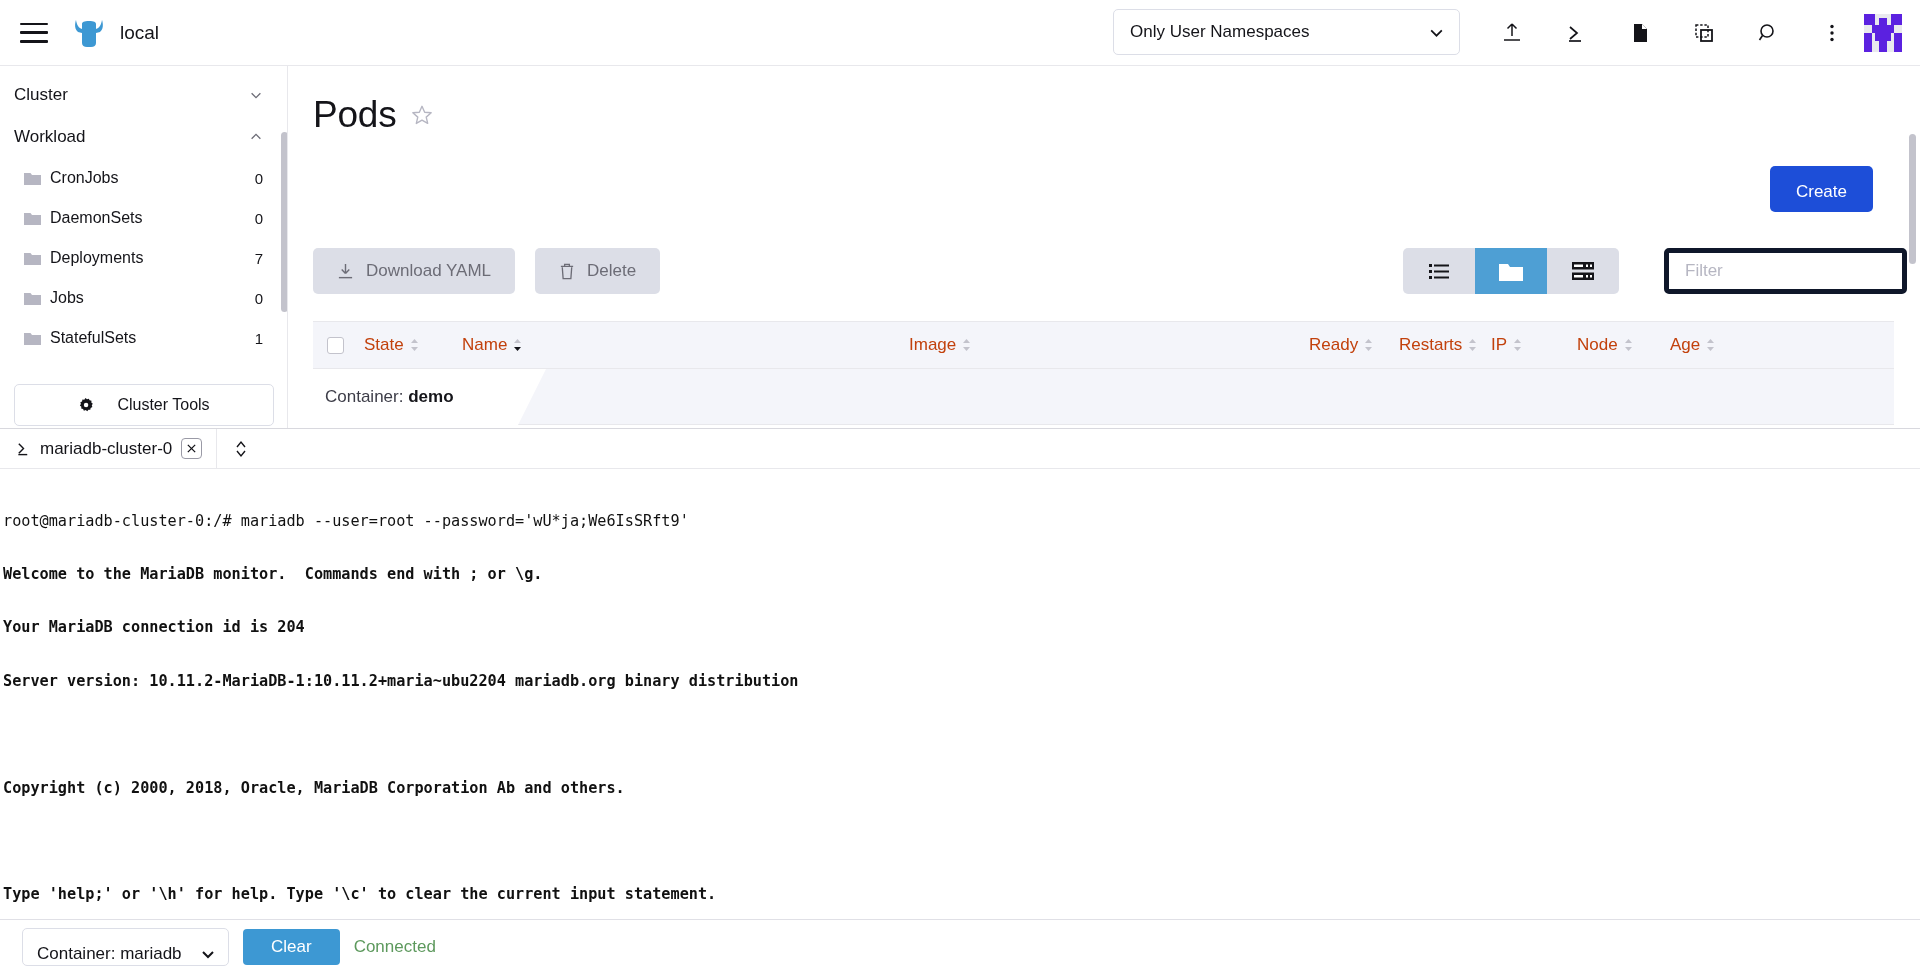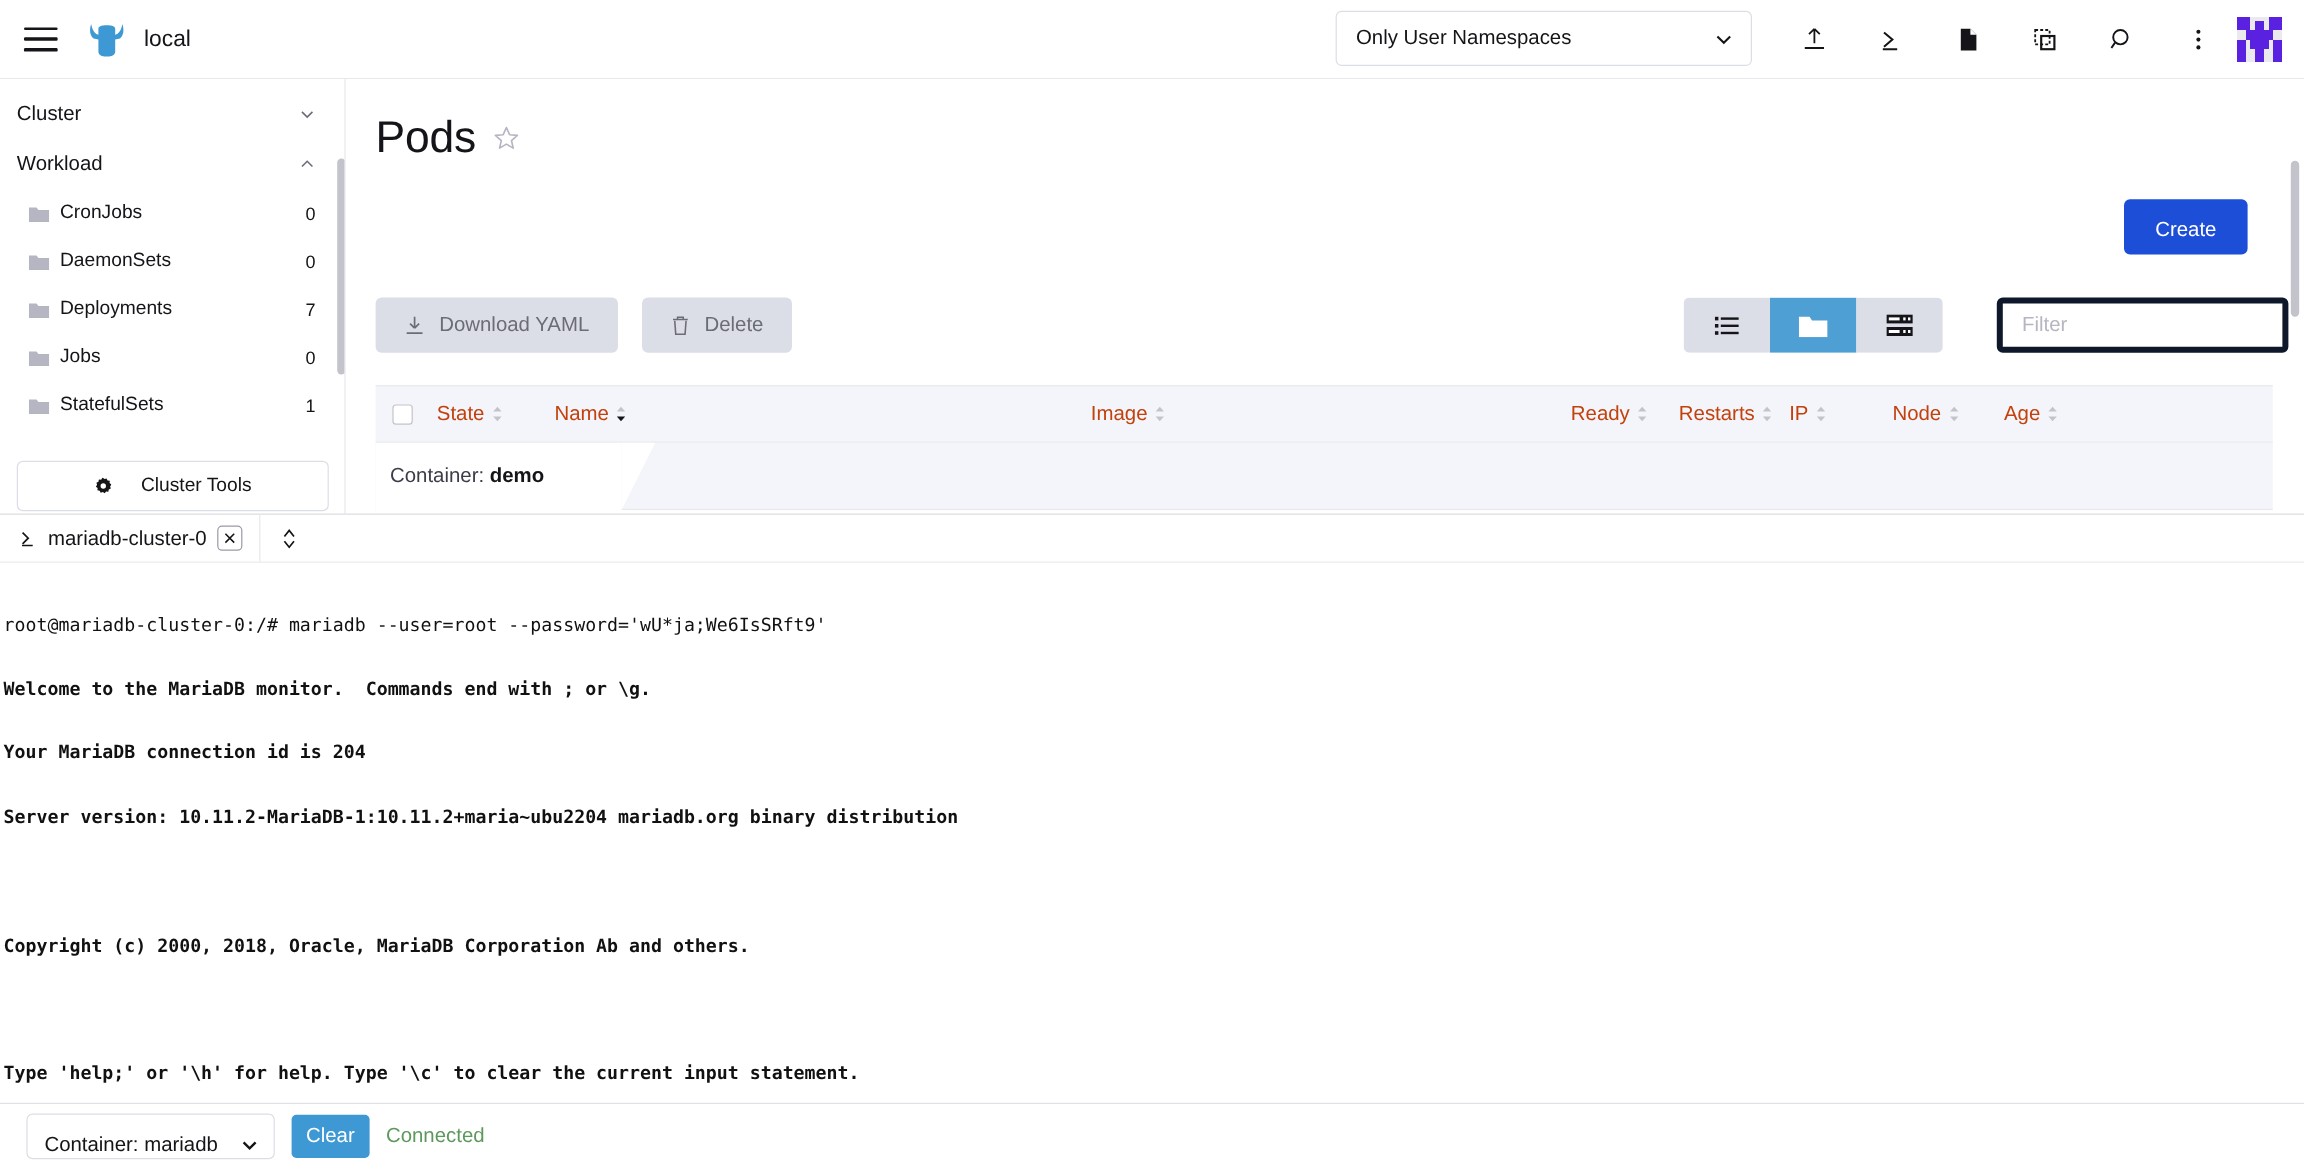--- a/index.html
+++ b/index.html
@@ -207,21 +207,21 @@
     display: flex; align-items: center; padding-left: 22px; gap: 14px;
   }
   .container-select {
     width: 207px; height: 38px; border: 1px solid #dcdee7; border-radius: 5px;
     background: #fff; display: flex; align-items: center; padding: 13px 12px 0 14px;
     font-size: 17px; cursor: pointer;
   }
   .container-select span { flex: 1; }
   .clear-btn {
     background: #3d98d3; color: #fff; border: none; border-radius: 4px;
-    height: 36px; padding: 0 12px; font-size: 17px; cursor: pointer;
+    height: 36px; padding: 0 28px; font-size: 17px; cursor: pointer;
     font-family: "Liberation Sans", sans-serif;
   }
   .conn-status { font-size: 17px; color: #5d995d; }
 </style>
 </head>
 <body>
 
 <div class="header">
   <div class="hamburger">
     <span></span>

